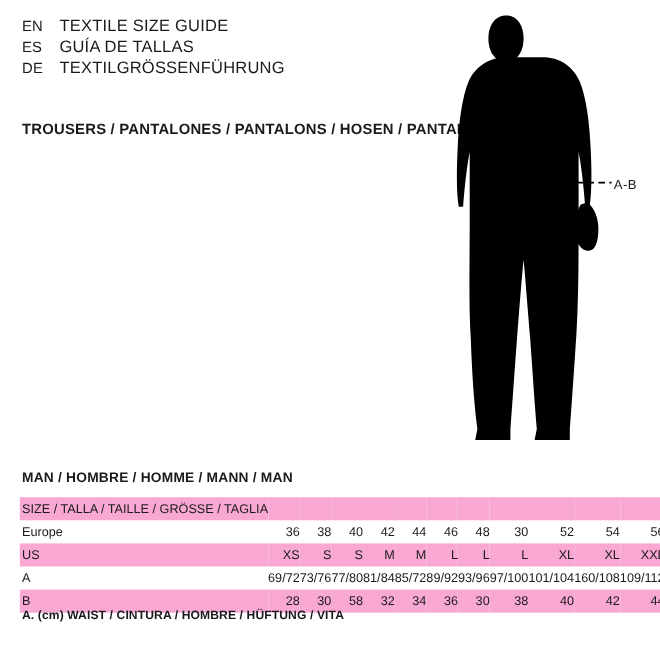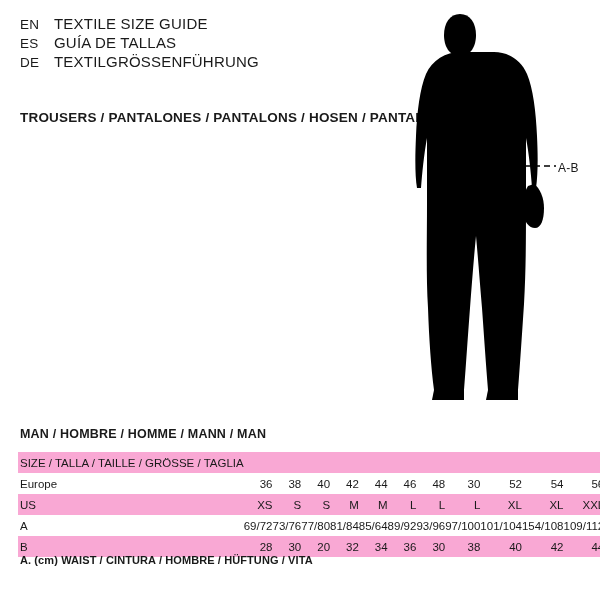--- a/index.html
+++ b/index.html
@@ -229,33 +229,33 @@
         <td class="val">XL</td>
         <td class="val">XL</td>
         <td class="val">XXL</td>
       </tr>
       <tr>
         <td class="lbl">A</td>
         <td class="val">69/72</td>
         <td class="val">73/76</td>
         <td class="val">77/80</td>
         <td class="val">81/84</td>
-        <td class="val">85/64</td>
+        <td class="val">85/72</td>
         <td class="val">89/92</td>
         <td class="val">93/96</td>
         <td class="val">97/100</td>
         <td class="val">101/104</td>
-        <td class="val">154/108</td>
+        <td class="val">160/108</td>
         <td class="val">109/112</td>
       </tr>
       <tr class="shaded">
         <td class="lbl">B</td>
         <td class="val">28</td>
         <td class="val">30</td>
-        <td class="val">20</td>
+        <td class="val">58</td>
         <td class="val">32</td>
         <td class="val">34</td>
         <td class="val">36</td>
         <td class="val">30</td>
         <td class="val">38</td>
         <td class="val">40</td>
         <td class="val">42</td>
         <td class="val">44</td>
       </tr>
     </tbody>

